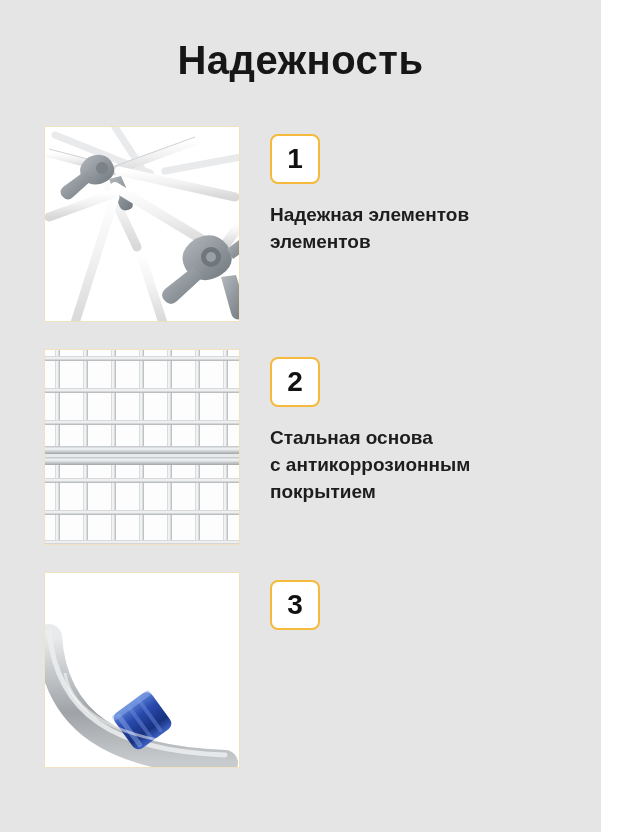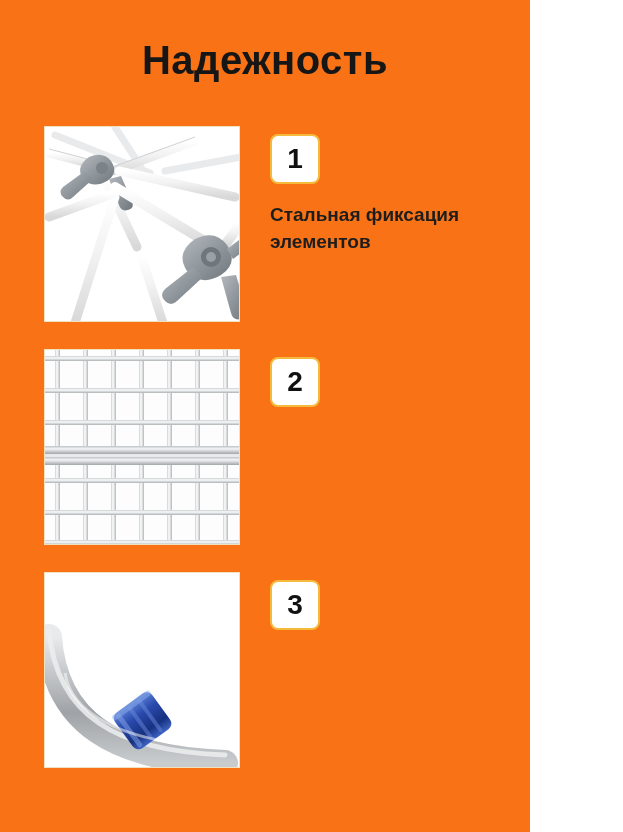--- a/index.html
+++ b/index.html
@@ -11,23 +11,23 @@
   body {
     width: 623px;
     height: 832px;
     font-family: "Liberation Sans", sans-serif;
     color: #1a1a1a;
     overflow: hidden;
     position: relative;
   }
 
   .page {
-    width: 530px;
+    width: 601px;
     height: 832px;
-    background: #f97316;
+    background: #e5e5e5;
     position: relative;
     box-sizing: border-box;
   }
 
   .page-title {
     text-align: center;
     font-size: 40px;
     font-weight: bold;
     letter-spacing: 0.5px;
     color: #161616;
@@ -173,21 +173,21 @@
             <g stroke="url(#tubeW)" stroke-width="9" fill="none" stroke-linecap="round">
               <path d="M96 128 L118 196"></path>
               <path d="M70 70 L30 196"></path>
               <path d="M4 90 L70 66"></path>
             </g>
           </svg>
         </div>
       </div>
       <div class="feature-text">
         <div class="badge">1</div>
-        <div class="feature-desc">Стальная фиксация
+        <div class="feature-desc">Надежная элементов
 элементов</div>
       </div>
     </div>
 
     <div class="feature-row">
       <div class="thumb">
         <div class="ill2">
           <svg width="196" height="196" viewBox="0 0 196 196" xmlns="http://www.w3.org/2000/svg">
             <defs>
               <linearGradient id="wireV" x1="0" y1="0" x2="1" y2="0">
@@ -230,20 +230,23 @@
             <rect x="0" y="96" width="196" height="8" fill="url(#barH)"></rect>
             <rect x="0" y="107" width="196" height="8" fill="url(#barH)"></rect>
             <rect x="0" y="104" width="196" height="3" fill="#e7e9ea"></rect>
 
             <rect x="0" y="0" width="196" height="196" fill="#ffffff" opacity="0.06"></rect>
           </svg>
         </div>
       </div>
       <div class="feature-text">
         <div class="badge">2</div>
+        <div class="feature-desc">Стальная основа
+с антикоррозионным
+покрытием</div>
       </div>
     </div>
 
     <div class="feature-row">
       <div class="thumb">
         <div class="ill3">
           <svg width="196" height="196" viewBox="0 0 196 196" xmlns="http://www.w3.org/2000/svg">
             <defs>
               <linearGradient id="tubeGray" x1="0" y1="0" x2="0" y2="1">
                 <stop offset="0%" stop-color="#e9eaeb"></stop>

